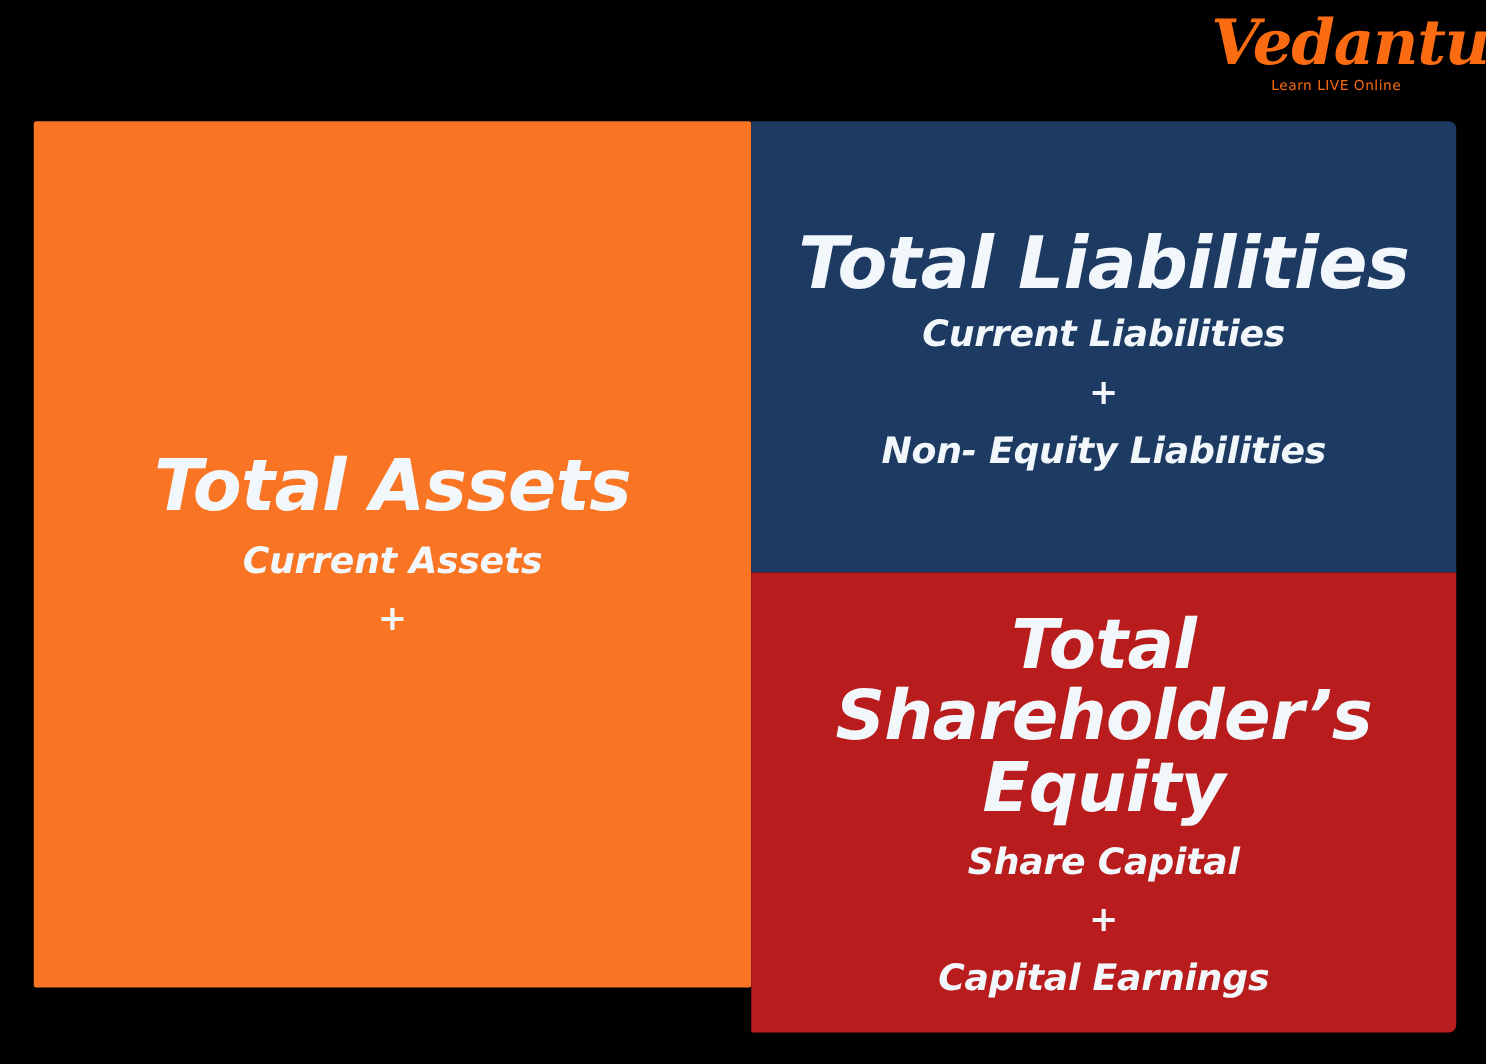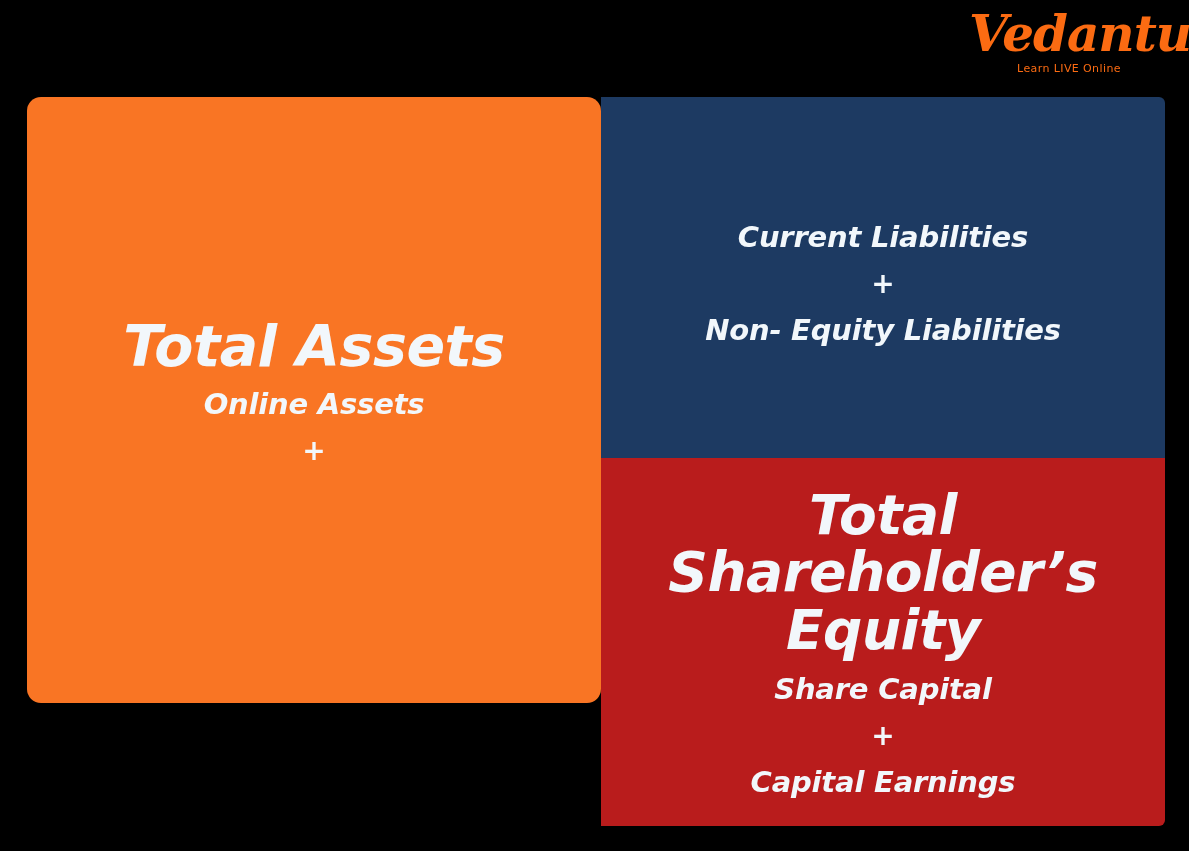--- a/index.html
+++ b/index.html
@@ -62,23 +62,23 @@
     justify-content: center;
     text-align: center;
     color: #F2F7FB;
     overflow: hidden;
   }
 
   .panel-assets {
     left: 27px;
     top: 97px;
     width: 574px;
-    height: 606px;
+    height: 693px;
     background: #F97524;
-    border-radius: 14px;
+    border-radius: 2px;
   }
 
   .panel-liabilities {
     left: 601px;
     top: 97px;
     width: 564px;
     height: 361px;
     background: #1D3A62;
     border-top-right-radius: 6px;
   }
@@ -138,26 +138,27 @@
 <div id="canvas">
 
   <div class="brand">
     <span class="brand-wordmark">Vedantu</span>
     <span class="brand-tagline">Learn LIVE Online</span>
   </div>
 
   <div class="panel panel-assets">
     <div class="heading">Total Assets</div>
     <div class="sublines">
-      <p class="subline">Online Assets</p>
+      <p class="subline">Current Assets</p>
       <p class="plus">+</p>
     </div>
   </div>
 
   <div class="panel panel-liabilities">
+    <div class="heading">Total Liabilities</div>
     <div class="sublines">
       <p class="subline">Current Liabilities</p>
       <p class="plus">+</p>
       <p class="subline">Non- Equity Liabilities</p>
     </div>
   </div>
 
   <div class="panel panel-equity">
     <div class="heading">Total Shareholder’s Equity</div>
     <div class="sublines">

